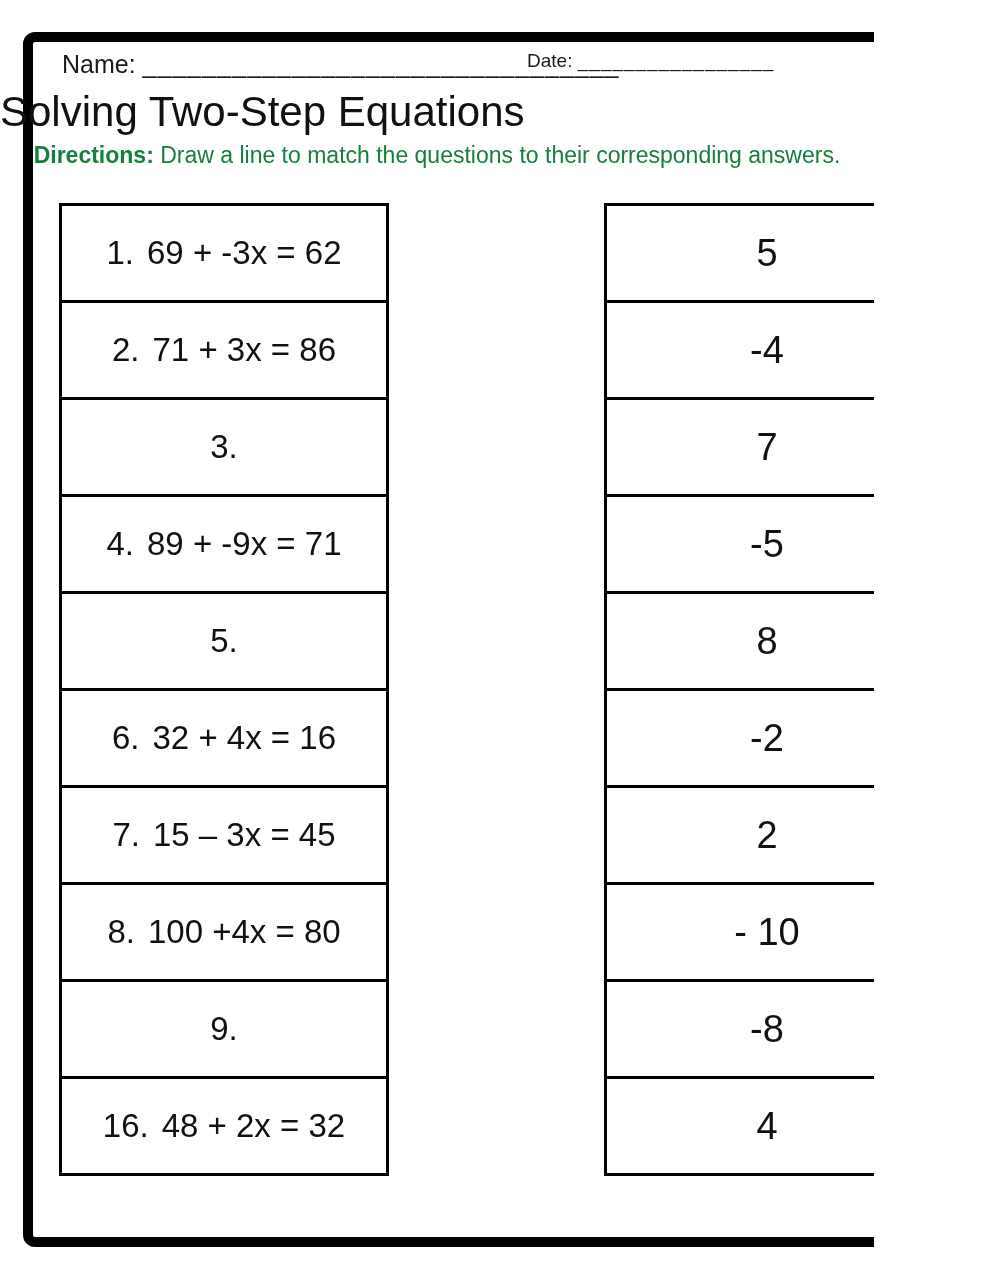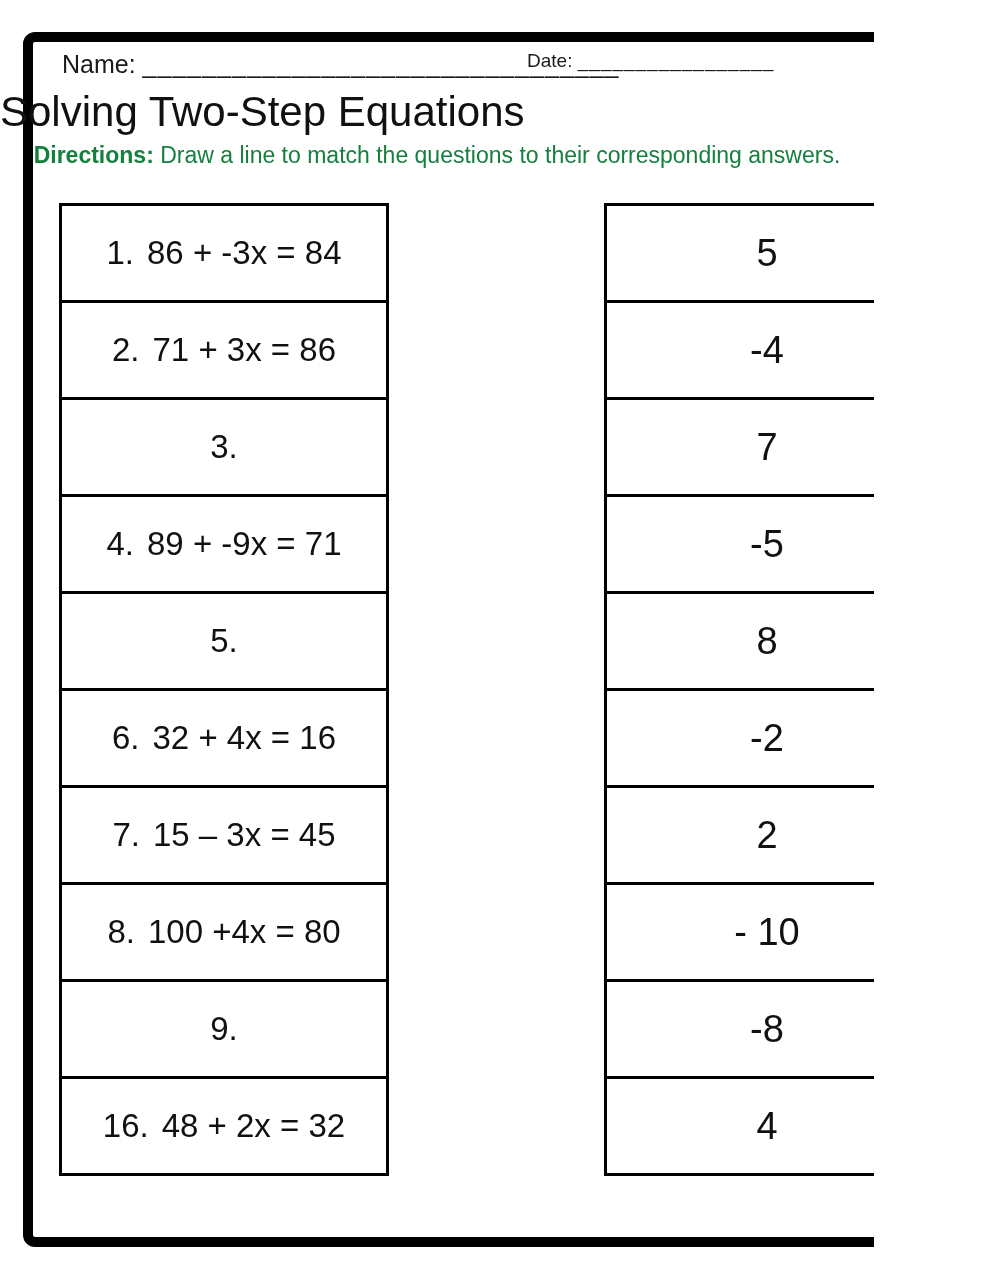--- a/index.html
+++ b/index.html
@@ -133,21 +133,21 @@
   <h1 class="page-title">Solving Two-Step Equations</h1>
 
   <p class="directions">
     <span class="dir-label">Directions:</span>
     <span>Draw a line to match the questions to their corresponding answers.</span>
   </p>
 
   <div class="col col-questions">
     <div class="cell q-cell">
       <span class="q-num">1.</span>
-      <span class="q-eq">86 + -3x = 84</span>
+      <span class="q-eq">69 + -3x = 62</span>
     </div>
     <div class="cell q-cell">
       <span class="q-num">2.</span>
       <span class="q-eq">71 + 3x = 86</span>
     </div>
     <div class="cell q-cell">
       <span class="q-num">3.</span>
     </div>
     <div class="cell q-cell">
       <span class="q-num">4.</span>

